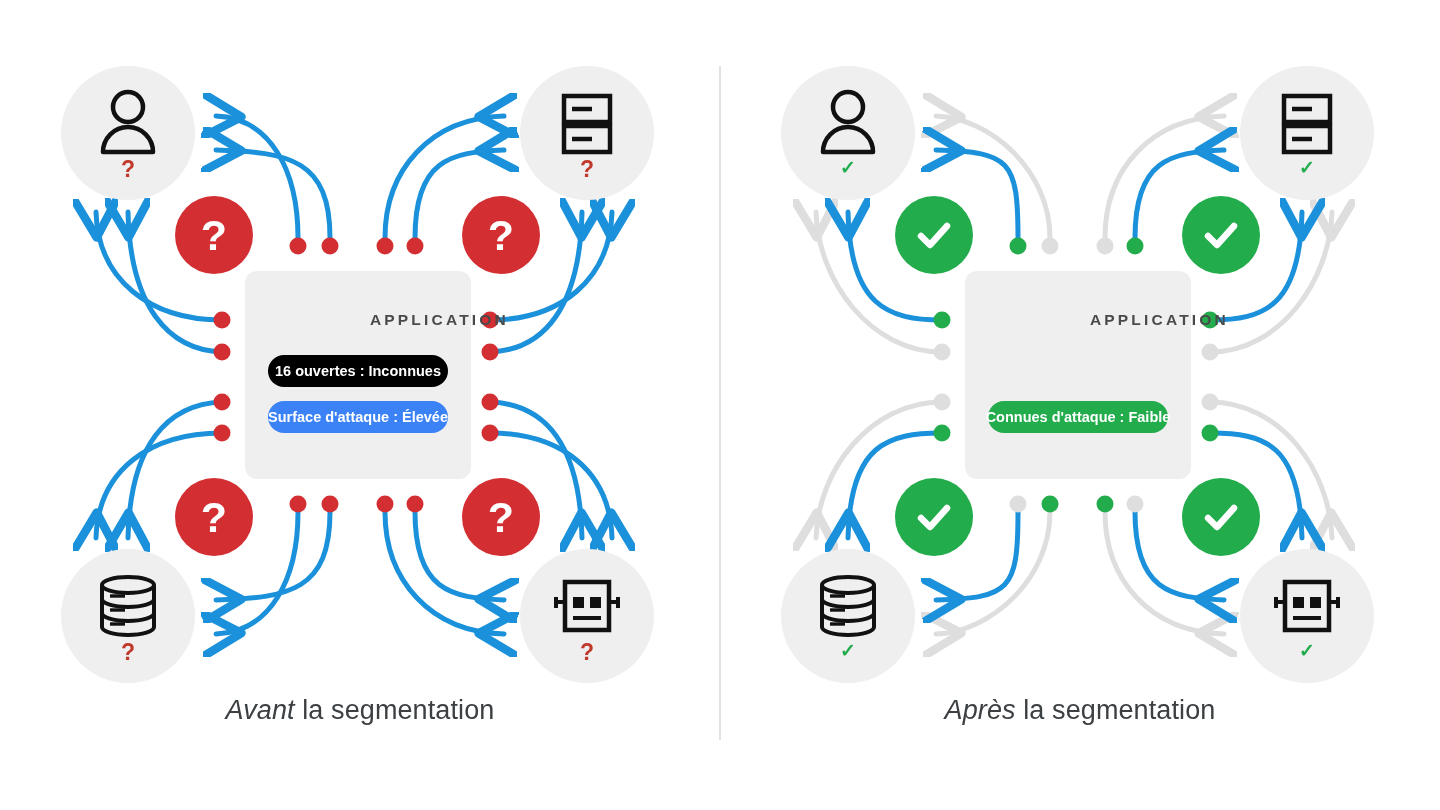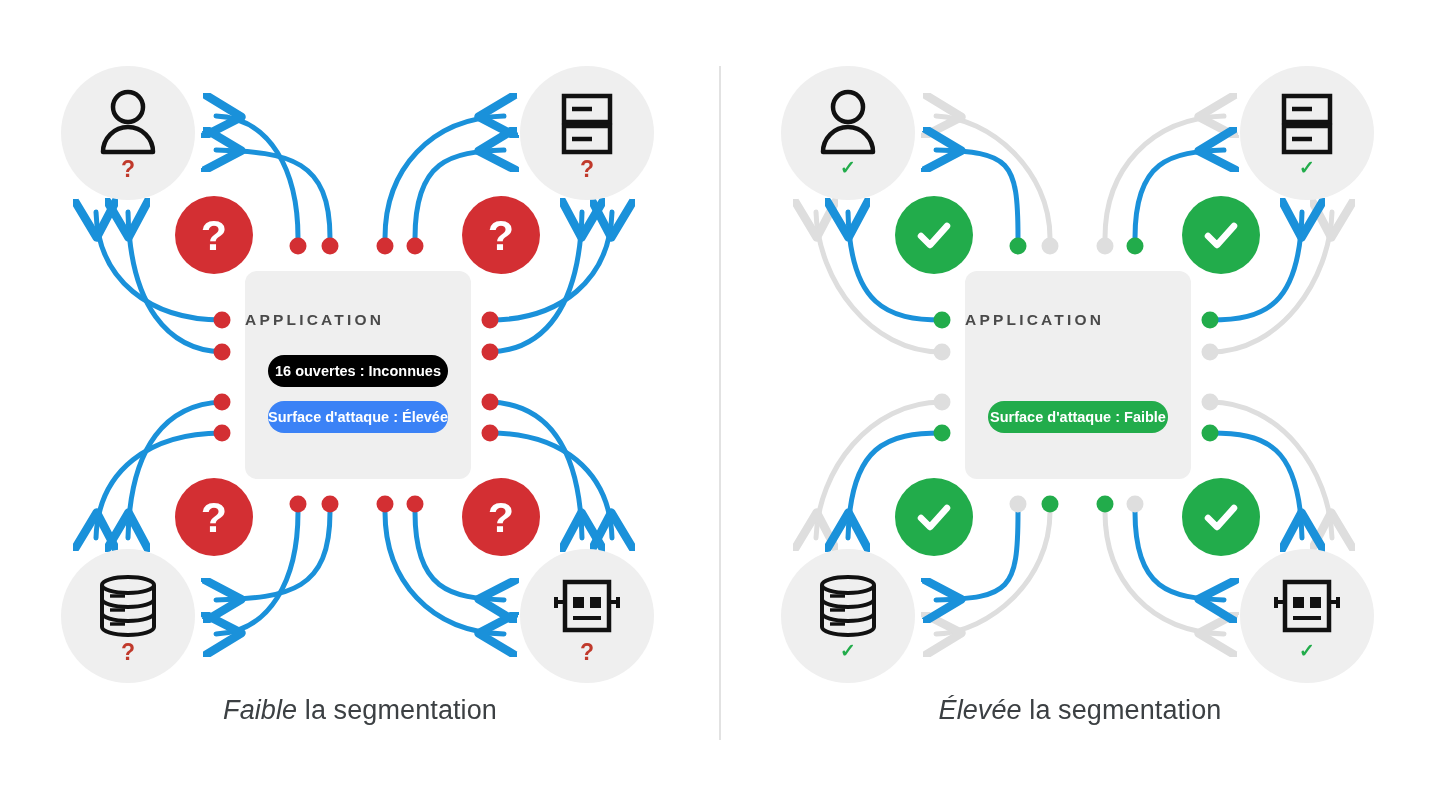--- a/index.html
+++ b/index.html
@@ -25,21 +25,21 @@
   .mark.ok{color:#22ac4b;font-size:19px;}
 
   .n-tl{left:61px;top:66px;}
   .n-tr{left:520px;top:66px;}
   .n-bl{left:61px;top:549px;}
   .n-br{left:520px;top:549px;}
 
   
   .appbox{position:absolute;left:245px;top:271px;width:226px;height:208px;
           background:#efefef;border-radius:12px;}
-  .app-title{position:absolute;left:0;top:40px;width:264px;text-align:left;
+  .app-title{position:absolute;left:0;top:40px;width:264px;text-align:right;
              font-size:15.5px;font-weight:bold;letter-spacing:3.2px;color:#4a4a4a;}
   .pill{position:absolute;left:23px;width:180px;height:32px;border-radius:16px;
         display:flex;align-items:center;justify-content:center;
         font-size:14.5px;font-weight:bold;color:#ffffff;white-space:nowrap;text-align:center;}
   .pill.one{top:84px;background:#000000;}
   .pill.two{top:130px;}
 
   
   .badge{position:absolute;width:78px;height:78px;border-radius:50%;
          display:flex;align-items:center;justify-content:center;}
@@ -168,21 +168,21 @@
     <div class="badge q b-bl">?</div>
     <div class="badge q b-br">?</div>
 
     <div class="appbox">
       <div class="app-title">APPLICATION</div>
       <div class="pill one">16 ouvertes : Inconnues</div>
       <div class="pill two" style="background:#3b82f6;">Surface d'attaque : Élevée</div>
     </div>
 
     <div class="caption">
-      <span class="em">Faible</span><span> la segmentation</span>
+      <span class="em">Avant</span><span> la segmentation</span>
     </div>
   </div>
 
   <div class="panel right">
 
     <svg class="svglayer" viewBox="0 0 720 810" width="720" height="810">
       <defs>
         <marker id="ahR" markerWidth="9" markerHeight="9" refX="6.2" refY="4.5" orient="auto" markerUnits="strokeWidth">
           <path d="M8.4,0.4 L1.1,4.5 L8.4,8.6" fill="none" stroke="#1a91da" stroke-width="1.7" stroke-linecap="round" stroke-linejoin="round"></path>
         </marker>
@@ -297,21 +297,21 @@
         </svg>
     </div>
     <div class="badge ok b-br">
       <svg width="46" height="46" viewBox="0 0 46 46">
         <path d="M10,24 L19,33 L36,14" fill="none" stroke="#fff" stroke-width="6.5" stroke-linecap="round" stroke-linejoin="round"></path>
         </svg>
     </div>
 
     <div class="appbox">
       <div class="app-title">APPLICATION</div>
-      <div class="pill two" style="background:#22ac4b;">Surface d'attaque : Faible</div>
+      <div class="pill two" style="background:#22ac4b;">Connues d'attaque : Faible</div>
     </div>
 
     <div class="caption">
-      <span class="em">Élevée</span><span> la segmentation</span>
+      <span class="em">Après</span><span> la segmentation</span>
     </div>
   </div>
 
 </div>
 
 </body></html>

